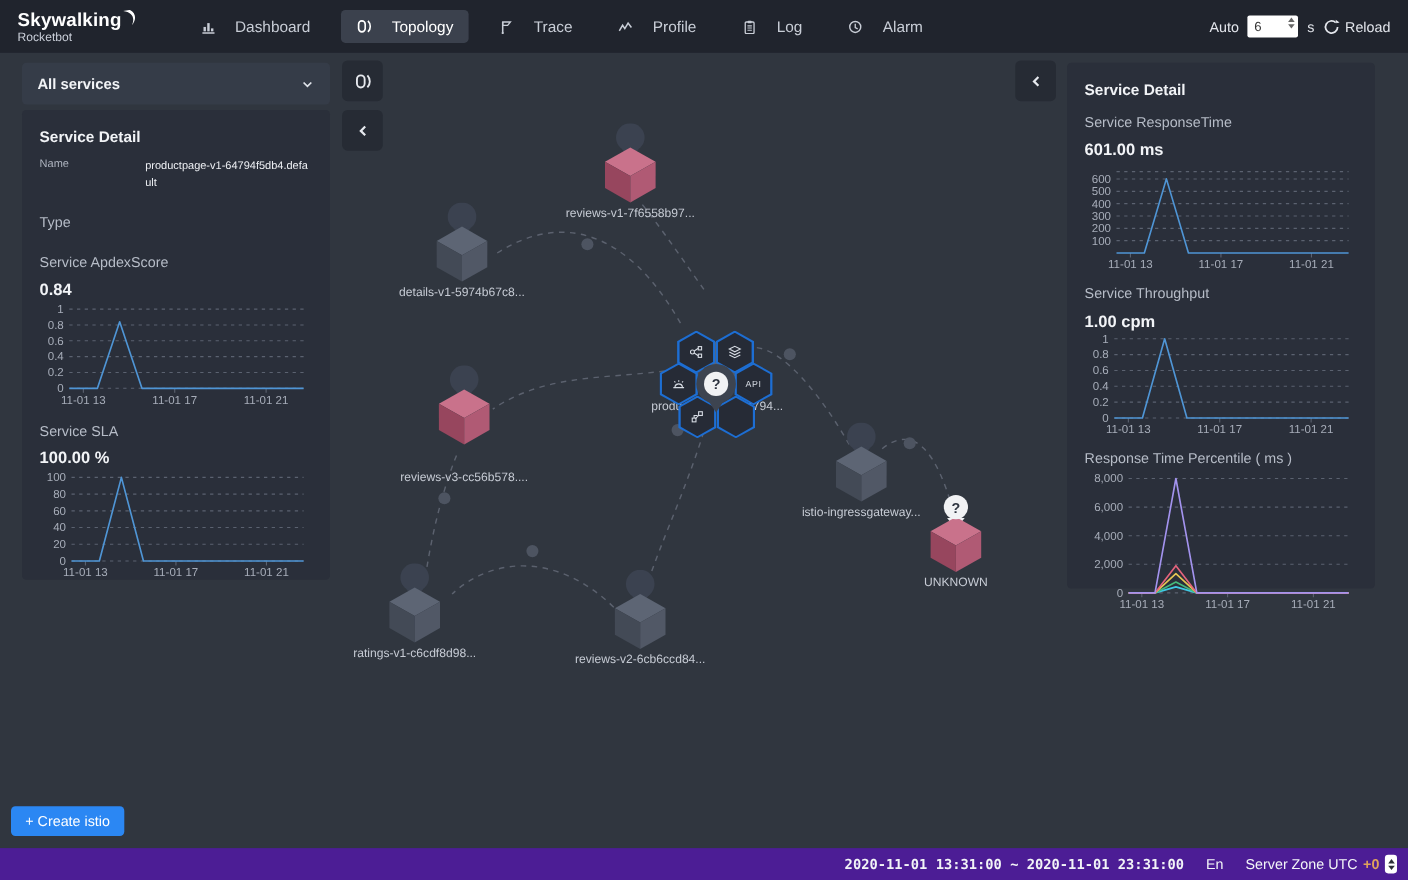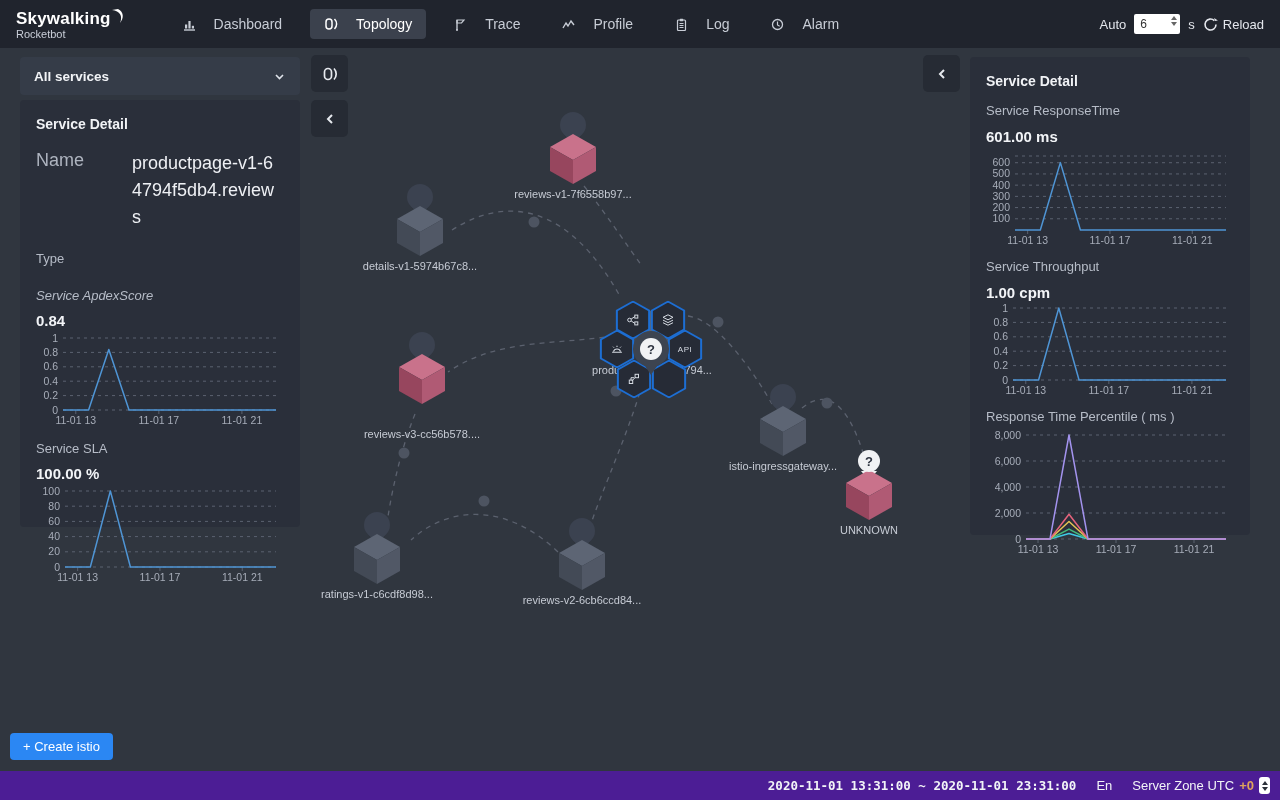--- a/index.html
+++ b/index.html
@@ -55,21 +55,21 @@
 
   
   .dropdown-card { position:absolute; left:20px; top:57px; width:280px; height:38px; background:#353c48;
                    border-radius:4px; z-index:10; display:flex; align-items:center; padding:0 14px; cursor:pointer; }
   .dropdown-card span { font-size:13.5px; font-weight:bold; color:#f2f4f7; }
   .dropdown-card svg { margin-left:auto; }
   .panel { position:absolute; background:#2a2f3a; border-radius:4px; z-index:10; padding:16px; }
   .panel-left { left:20px; top:100px; width:280px; height:427px; }
   .panel-right { left:970px; top:57px; width:280px; height:478px; }
   .panel-title { font-size:14px; font-weight:bold; color:#f1f3f6; }
-  .kv-row { display:flex; font-size:18px; margin-top:18px; }
+  .kv-row { display:flex; font-size:10px; margin-top:12px; }
   .kv-label { width:96px; color:#aeb4bf; }
   .kv-value { flex:1; color:#eef0f4; line-height:1.5; word-break:break-all; }
   .sec-label { font-size:13px; color:#b6bcc7; }
   .metric-value { font-size:15px; font-weight:bold; color:#f2f4f7; }
   .chart { width:100%; }
 
   
   .footer { position:absolute; left:0; right:0; bottom:0; height:29px; background:#4c1d95; z-index:40;
             display:flex; align-items:center; justify-content:flex-end; gap:20px; padding:0 10px; }
   .footer .time { font-family:"DejaVu Sans Mono", monospace; font-size:12.5px; font-weight:bold; color:#f2f4f7; }
@@ -337,24 +337,24 @@
   <span>All services</span>
   <svg width="13" height="13" viewBox="0 0 13 13">
     <path d="M3 5l3.5 3.5L10 5" fill="none" stroke="#dfe3ea" stroke-width="1.6"></path>
   </svg>
 </div>
 
 <div class="panel panel-left">
   <div class="panel-title">Service Detail</div>
   <div class="kv-row">
     <div class="kv-label">Name</div>
-    <div class="kv-value" style="max-width:150px;">productpage-v1-64794f5db4.reviews</div>
+    <div class="kv-value" style="max-width:150px;">productpage-v1-64794f5db4.default</div>
   </div>
   <div class="sec-label" style="margin-top:20px;">Type</div>
-  <div class="sec-label" style="margin-top:22px;font-style:italic;">Service ApdexScore</div>
+  <div class="sec-label" style="margin-top:22px;">Service ApdexScore</div>
   <div class="metric-value" style="margin-top:9px;">0.84</div>
   <div class="chart" style="height:94px; margin-top:4px;"><svg width="248" height="94">
         <line x1="27" y1="5" x2="240" y2="5" stroke="#5b6270" stroke-width="1" stroke-dasharray="3 4"></line>
         <text x="22" y="8.5" text-anchor="end" fill="#a7adb9" font-size="10.5">1</text>
         <line x1="27" y1="19.4" x2="240" y2="19.4" stroke="#5b6270" stroke-width="1" stroke-dasharray="3 4"></line>
         <text x="22" y="22.9" text-anchor="end" fill="#a7adb9" font-size="10.5">0.8</text>
         <line x1="27" y1="33.8" x2="240" y2="33.8" stroke="#5b6270" stroke-width="1" stroke-dasharray="3 4"></line>
         <text x="22" y="37.3" text-anchor="end" fill="#a7adb9" font-size="10.5">0.6</text>
         <line x1="27" y1="48.199999999999996" x2="240" y2="48.199999999999996" stroke="#5b6270" stroke-width="1" stroke-dasharray="3 4"></line>
         <text x="22" y="51.699999999999996" text-anchor="end" fill="#a7adb9" font-size="10.5">0.4</text>

